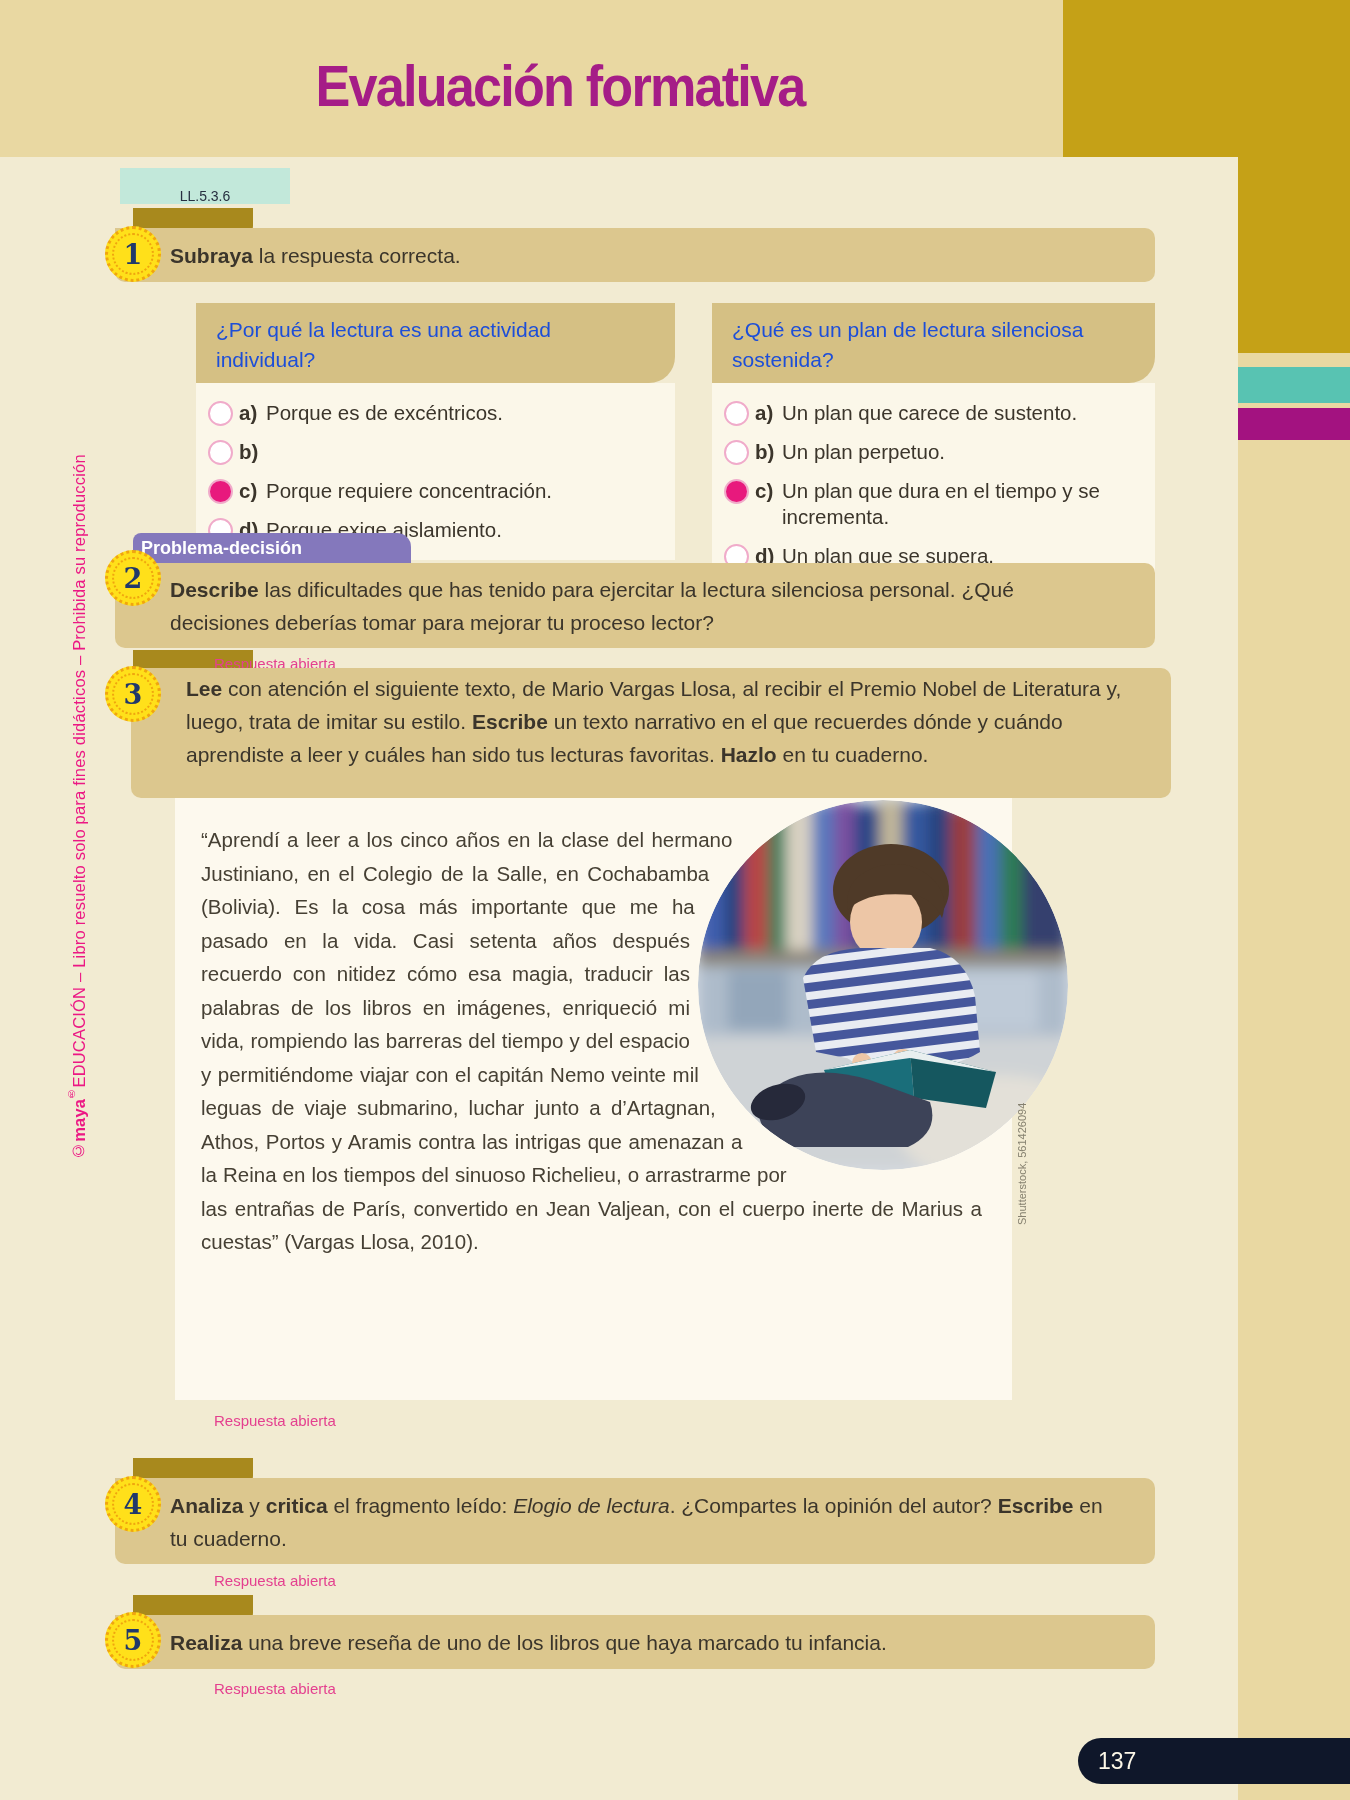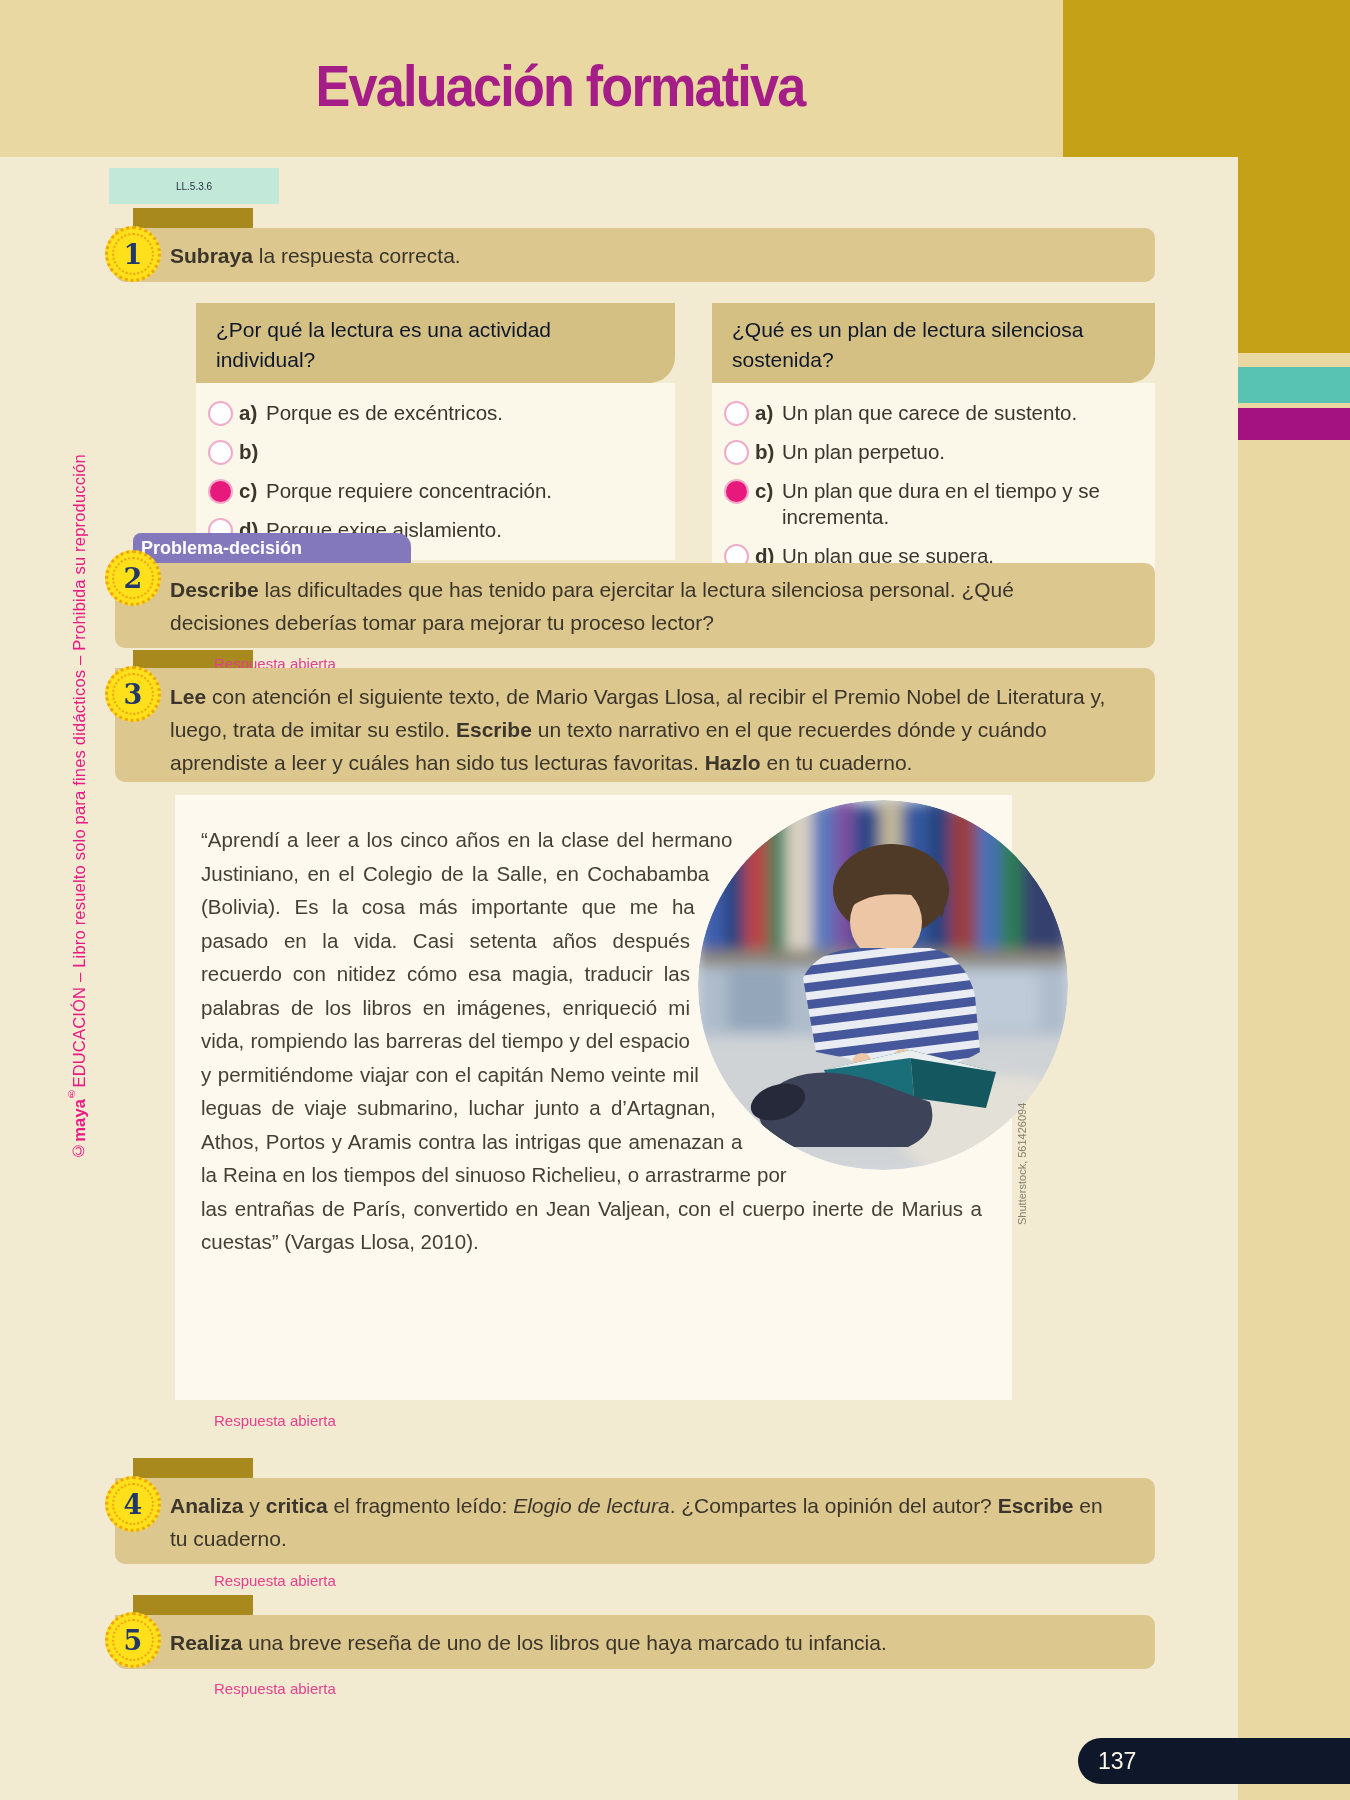--- a/index.html
+++ b/index.html
@@ -14,22 +14,22 @@
   .gold-top{position:absolute;left:1063px;top:0;width:287px;height:157px;background:#c5a117;}
   .gold-col{position:absolute;left:1238px;top:157px;width:112px;height:196px;background:#c5a117;}
   .right-strip{position:absolute;left:1238px;top:353px;width:112px;height:1447px;background:#e9d8a2;}
   .teal-bar{position:absolute;left:1238px;top:367px;width:112px;height:36px;background:#58c3b2;}
   .magenta-bar{position:absolute;left:1238px;top:408px;width:112px;height:32px;background:#a31280;}
   .pageno-tab{position:absolute;left:1078px;top:1738px;width:272px;height:46px;background:#0f172a;
       border-radius:23px 0 0 23px;display:flex;align-items:center;}
   .pageno-tab span{color:#fdf8e8;font-size:23px;margin-left:20px;}
 
   
-  .code-badge{position:absolute;left:109px;top:168px;width:170px;height:36px;background:#c2e8da;
-      display:flex;align-items:center;justify-content:center;font-size:10px;color:#273041;}
+  .code-badge{position:absolute;left:120px;top:168px;width:170px;height:36px;background:#c2e8da;
+      display:flex;align-items:flex-end;justify-content:center;font-size:14px;color:#273041;}
 
   
   .side-credit{position:absolute;left:66px;top:420px;height:740px;writing-mode:vertical-rl;
       transform:rotate(180deg);color:#ec1884;font-size:16.5px;letter-spacing:.2px;
       display:flex;align-items:center;}
   .side-credit .bd{font-weight:bold;}
   .side-credit .reg{font-size:10px;vertical-align:super;}
 
   
   .tab{position:absolute;background:#a8891d;border-radius:0 0 28px 0;z-index:1;}
@@ -47,21 +47,21 @@
   .tag{position:absolute;left:133px;top:533px;width:278px;height:30px;background:#8478bc;z-index:2;
       border-radius:8px 14px 0 0;color:#ffffff;font-weight:bold;font-size:18px;
       display:flex;align-items:center;padding-left:8px;box-sizing:border-box;}
   .resp{position:absolute;left:170px;color:#e4408f;font-size:15px;z-index:2;margin-left:44px;}
 
   
   .qbox{position:absolute;top:303px;z-index:2;}
   .qbox.l{left:196px;width:479px;}
   .qbox.r{left:712px;width:443px;}
   .qhead{background:#d5c084;border-radius:0 0 26px 0;height:80px;box-sizing:border-box;
-      padding:12px 20px 0 20px;font-size:21px;line-height:30px;color:#0f172a;}
+      padding:12px 20px 0 20px;font-size:21px;line-height:30px;color:#1d4ed8;}
   .qbody{background:#fbf7e9;padding:17px 14px 6px 12px;}
   .qbox.l .qbody{height:154px;}
   .qbox.r .qbody{height:206px;}
   .opt{display:flex;align-items:flex-start;margin-bottom:13px;font-size:20.5px;line-height:26px;}
   .radio{width:25px;height:25px;border-radius:50%;background:#ffffff;border:2px solid #f0abca;
       flex:none;margin:1px 6px 0 0;box-sizing:border-box;}
   .radio.selected{background:#e8197d;}
   .olet{font-weight:bold;min-width:27px;flex:none;}
   .otext{flex:1;}
 
@@ -165,21 +165,21 @@
   <div class="tag">Problema-decisión</div>
   <div class="bar" style="top:563px;height:85px;">
     <span><span class="bd">Describe</span><span> las dificultades que has tenido para ejercitar la lectura silenciosa personal. ¿Qué decisiones deberías tomar para mejorar tu proceso lector?</span></span>
   </div>
   <div class="badge" style="left:105px;top:550px;">
     <span class="num">2</span>
   </div>
   <div class="resp" style="top:655px;">Respuesta abierta</div>
 
   <div class="tab" style="left:133px;top:650px;width:120px;height:46px;"></div>
-  <div class="bar" style="top:668px;height:114px;padding-top:12px;">
+  <div class="bar" style="top:668px;height:130px;padding-top:4px;margin-left:16px;">
     <span>
       <span class="bd">Lee</span><span> con atención el siguiente texto, de Mario Vargas Llosa, al recibir el Premio Nobel de Literatura y, luego, trata de imitar su estilo. </span><span class="bd">Escribe</span><span> un texto narrativo en el que recuerdes dónde y cuándo aprendiste a leer y cuáles han sido tus lecturas favoritas. </span><span class="bd">Hazlo</span><span> en tu cuaderno.</span>
     </span>
   </div>
   <div class="badge" style="left:105px;top:666px;">
     <span class="num">3</span>
   </div>
 
   <div class="quote-box">
     <div class="quote-flow">

